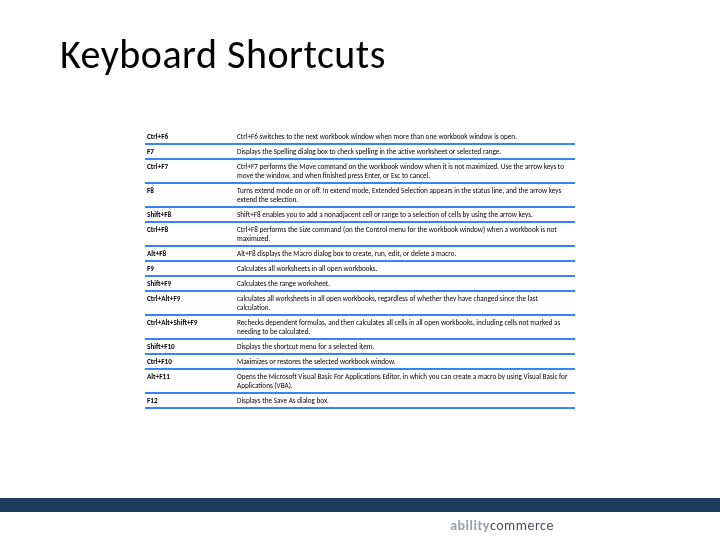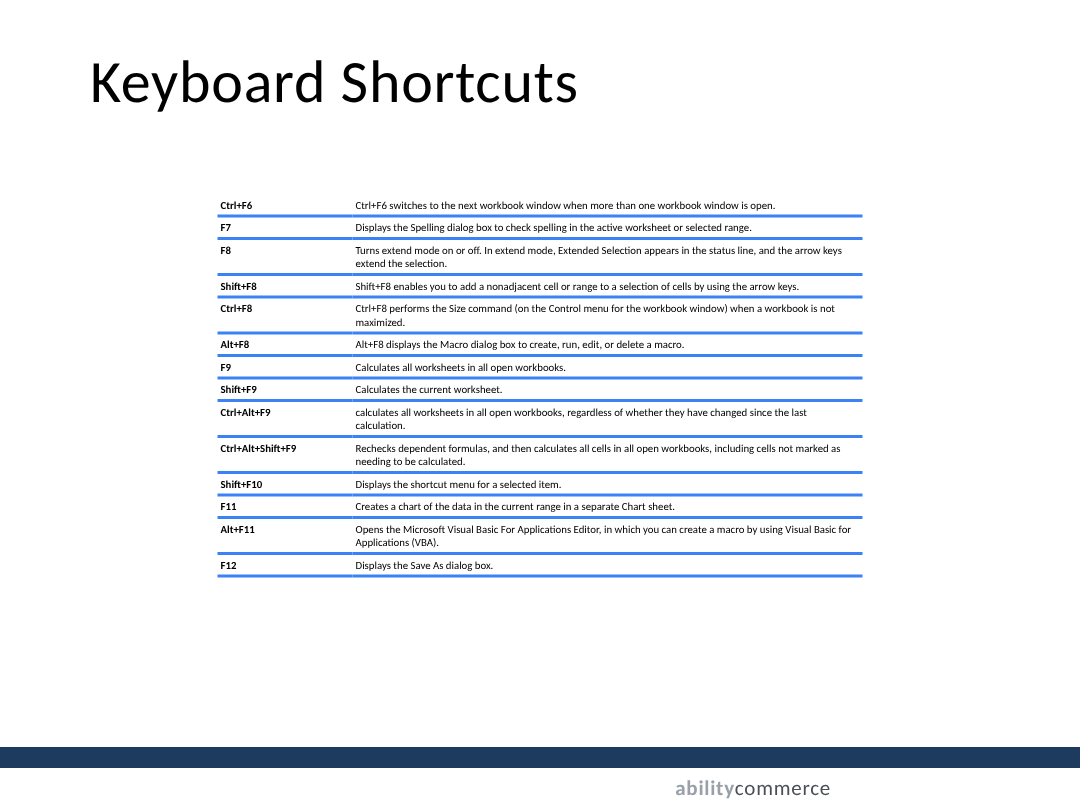--- a/index.html
+++ b/index.html
@@ -32,20 +32,24 @@
       <tbody id="tbody">
           <tr>
             <td class="key">Ctrl+F6</td>
             <td>Ctrl+F6 switches to the next workbook window when more than one workbook window is open.</td>
           </tr>
           <tr>
             <td class="key">F7</td>
             <td>Displays the Spelling dialog box to check spelling in the active worksheet or selected range.</td>
           </tr>
           <tr>
+            <td class="key">Ctrl+F7</td>
+            <td>Ctrl+F7 performs the Move command on the workbook window when it is not maximized. Use the arrow keys to move the window, and when finished press Enter, or Esc to cancel.</td>
+          </tr>
+          <tr>
             <td class="key">F8</td>
             <td>Turns extend mode on or off. In extend mode, Extended Selection appears in the status line, and the arrow keys extend the selection.</td>
           </tr>
           <tr>
             <td class="key">Shift+F8</td>
             <td>Shift+F8 enables you to add a nonadjacent cell or range to a selection of cells by using the arrow keys.</td>
           </tr>
           <tr>
             <td class="key">Ctrl+F8</td>
             <td>Ctrl+F8 performs the Size command (on the Control menu for the workbook window) when a workbook is not maximized.</td>
@@ -53,37 +57,37 @@
           <tr>
             <td class="key">Alt+F8</td>
             <td>Alt+F8 displays the Macro dialog box to create, run, edit, or delete a macro.</td>
           </tr>
           <tr>
             <td class="key">F9</td>
             <td>Calculates all worksheets in all open workbooks.</td>
           </tr>
           <tr>
             <td class="key">Shift+F9</td>
-            <td>Calculates the current worksheet.</td>
+            <td>Calculates the range worksheet.</td>
           </tr>
           <tr>
             <td class="key">Ctrl+Alt+F9</td>
             <td>calculates all worksheets in all open workbooks, regardless of whether they have changed since the last calculation.</td>
           </tr>
           <tr>
             <td class="key">Ctrl+Alt+Shift+F9</td>
             <td>Rechecks dependent formulas, and then calculates all cells in all open workbooks, including cells not marked as needing to be calculated.</td>
           </tr>
           <tr>
             <td class="key">Shift+F10</td>
             <td>Displays the shortcut menu for a selected item.</td>
           </tr>
           <tr>
-            <td class="key">F11</td>
-            <td>Creates a chart of the data in the current range in a separate Chart sheet.</td>
+            <td class="key">Ctrl+F10</td>
+            <td>Maximizes or restores the selected workbook window.</td>
           </tr>
           <tr>
             <td class="key">Alt+F11</td>
             <td>Opens the Microsoft Visual Basic For Applications Editor, in which you can create a macro by using Visual Basic for Applications (VBA).</td>
           </tr>
           <tr>
             <td class="key">F12</td>
             <td>Displays the Save As dialog box.</td>
           </tr>
         </tbody>

